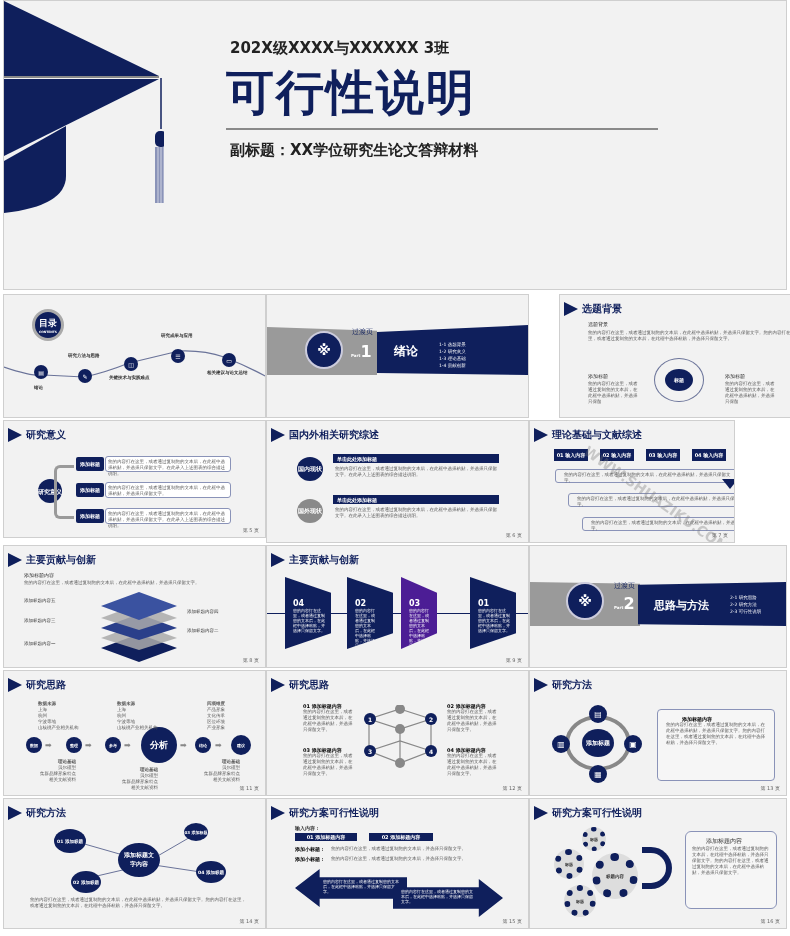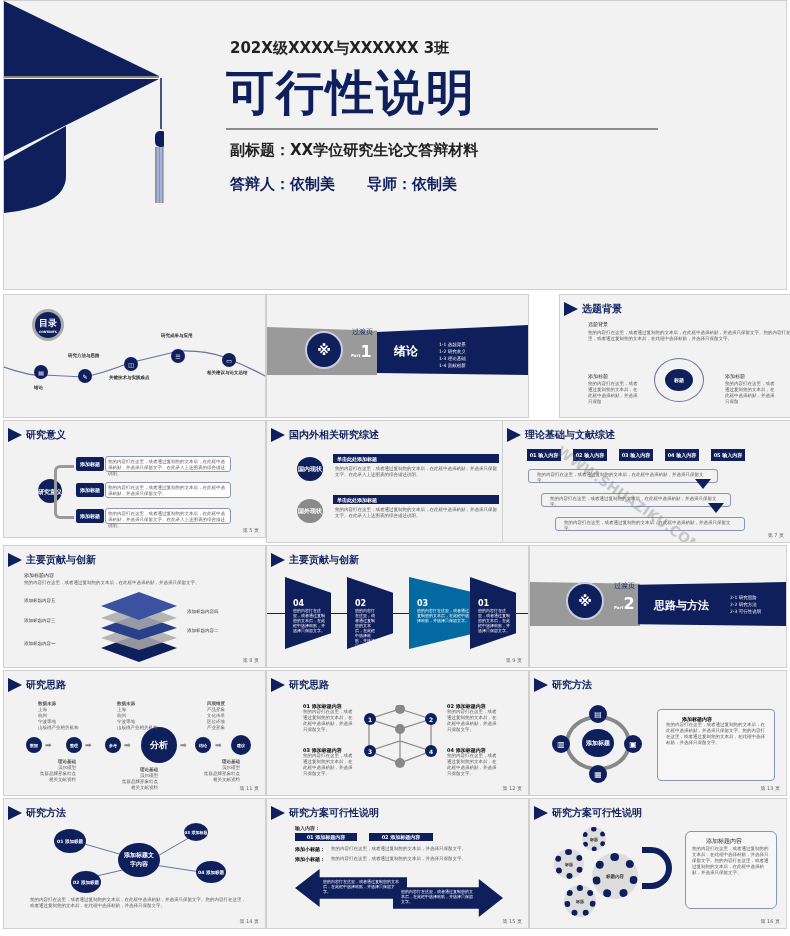--- a/index.html
+++ b/index.html
@@ -36,21 +36,20 @@
     <g stroke="#fff" stroke-width="0.6">
         <line x1="154" y1="146" x2="154" y2="202"></line>
         <line x1="157" y1="146" x2="157" y2="202"></line>
         <line x1="160" y1="146" x2="160" y2="202"></line>
       </g>
   </svg>
   <div class="cls">202X级XXXX与XXXXXX 3班</div>
   <div class="title">可行性说明</div>
   <div class="rule"></div>
   <div class="sub">副标题：XX学位研究生论文答辩材料</div>
-  <div class="who"><span>答辩人：依制美</span><span>导师：依制美</span></div>
 </div>
 
 <div class="slide" style="left:3px;top:294px;height:124px">
   <div class="circle" style="position:absolute;left:28px;top:14px;width:32px;height:32px;border:3px solid #aaa;flex-direction:column;font-size:9px">
       <span>目录</span>
       <span style="font-size:3px">CONTENTS</span>
     </div>
   <svg style="position:absolute;left:0;top:0" width="263" height="124">
       <path d="M0,72 Q30,82 40,80 L80,82 Q100,78 125,68 L175,56 Q200,55 220,62 Q245,72 263,82" fill="none" stroke="#6a7399" stroke-width="1.2"></path>
     </svg>
@@ -127,21 +126,21 @@
   <div class="box" style="left:66px;top:33px;width:166px;height:9px;justify-content:flex-start;padding-left:4px">单击此处添加标题</div>
   <div class="tiny" style="position:absolute;left:68px;top:45px;width:162px">您的内容打在这里，或者通过复制您的文本后，在此框中选择粘贴，并选择只保留文字。在此录入上述图表的综合描述说明。</div>
   <div class="circle" style="position:absolute;left:30px;top:78px;width:26px;height:24px;font-size:6px;background:#8a8a8a">
       <span>国外现状</span>
     </div>
   <div class="box" style="left:66px;top:74px;width:166px;height:9px;justify-content:flex-start;padding-left:4px">单击此处添加标题</div>
   <div class="tiny" style="position:absolute;left:68px;top:86px;width:162px">您的内容打在这里，或者通过复制您的文本后，在此框中选择粘贴，并选择只保留文字。在此录入上述图表的综合描述说明。</div>
   <div class="pg">第 6 页</div>
 </div>
 
-<div class="slide" style="left:502px;top:420px;height:123px;width:289px">
+<div class="slide" style="left:529px;top:420px;height:123px;width:206px">
   <div class="shead">
       <div class="tri"></div>
       <span>理论基础与文献综述</span>
     </div>
   <div class="box" style="left:24px;top:28px;width:34px;height:12px">01 输入内容</div>
   <div class="box" style="left:70px;top:28px;width:34px;height:12px">02 输入内容</div>
   <div class="box" style="left:116px;top:28px;width:34px;height:12px">03 输入内容</div>
   <div class="box" style="left:162px;top:28px;width:34px;height:12px">04 输入内容</div>
   <div class="box" style="left:208px;top:28px;width:34px;height:12px">05 输入内容</div>
   <div class="tiny" style="position:absolute;left:25px;top:48px;width:190px;height:14px;border:1px solid #8a93b8;border-radius:3px;padding:2px 8px">您的内容打在这里，或者通过复制您的文本后，在此框中选择粘贴，并选择只保留文字。</div>
@@ -182,21 +181,21 @@
     </div>
   <div style="position:absolute;left:0;top:67px;width:100%;height:1px;background:#0f1f5c"></div>
   <div style="position:absolute;left:18px;top:31px;width:46px;height:72px;background:#0f1f5c;clip-path:polygon(0 0,100% 22%,100% 78%,0 100%);color:#fff;padding:22px 5px 0 8px">
       <div style="font-size:8px;font-weight:bold">04</div>
       <div style="font-size:4px;line-height:5px">您的内容打在这里，或者通过复制您的文本后，在此框中选择粘贴，并选择只保留文字。</div>
     </div>
   <div style="position:absolute;left:80px;top:31px;width:46px;height:72px;background:#0f1f5c;clip-path:polygon(0 0,100% 22%,100% 78%,0 100%);color:#fff;padding:22px 17px 0 8px">
       <div style="font-size:8px;font-weight:bold">02</div>
       <div style="font-size:4px;line-height:5px">您的内容打在这里，或者通过复制您的文本后，在此框中选择粘贴，并选择只保留文字。</div>
     </div>
-  <div style="position:absolute;left:142px;top:31px;width:66px;height:72px;background:#0369a1;clip-path:polygon(0 0,100% 22%,100% 78%,0 100%);color:#fff;padding:22px 5px 0 8px">
+  <div style="position:absolute;left:134px;top:31px;width:36px;height:72px;background:#4c1d95;clip-path:polygon(0 0,100% 22%,100% 78%,0 100%);color:#fff;padding:22px 5px 0 8px">
       <div style="font-size:8px;font-weight:bold">03</div>
       <div style="font-size:4px;line-height:5px">您的内容打在这里，或者通过复制您的文本后，在此框中选择粘贴，并选择只保留文字。</div>
     </div>
   <div style="position:absolute;left:203px;top:31px;width:46px;height:72px;background:#0f1f5c;clip-path:polygon(0 0,100% 22%,100% 78%,0 100%);color:#fff;padding:22px 5px 0 8px">
       <div style="font-size:8px;font-weight:bold">01</div>
       <div style="font-size:4px;line-height:5px">您的内容打在这里，或者通过复制您的文本后，在此框中选择粘贴，并选择只保留文字。</div>
     </div>
   <div class="pg">第 9 页</div>
 </div>
 

